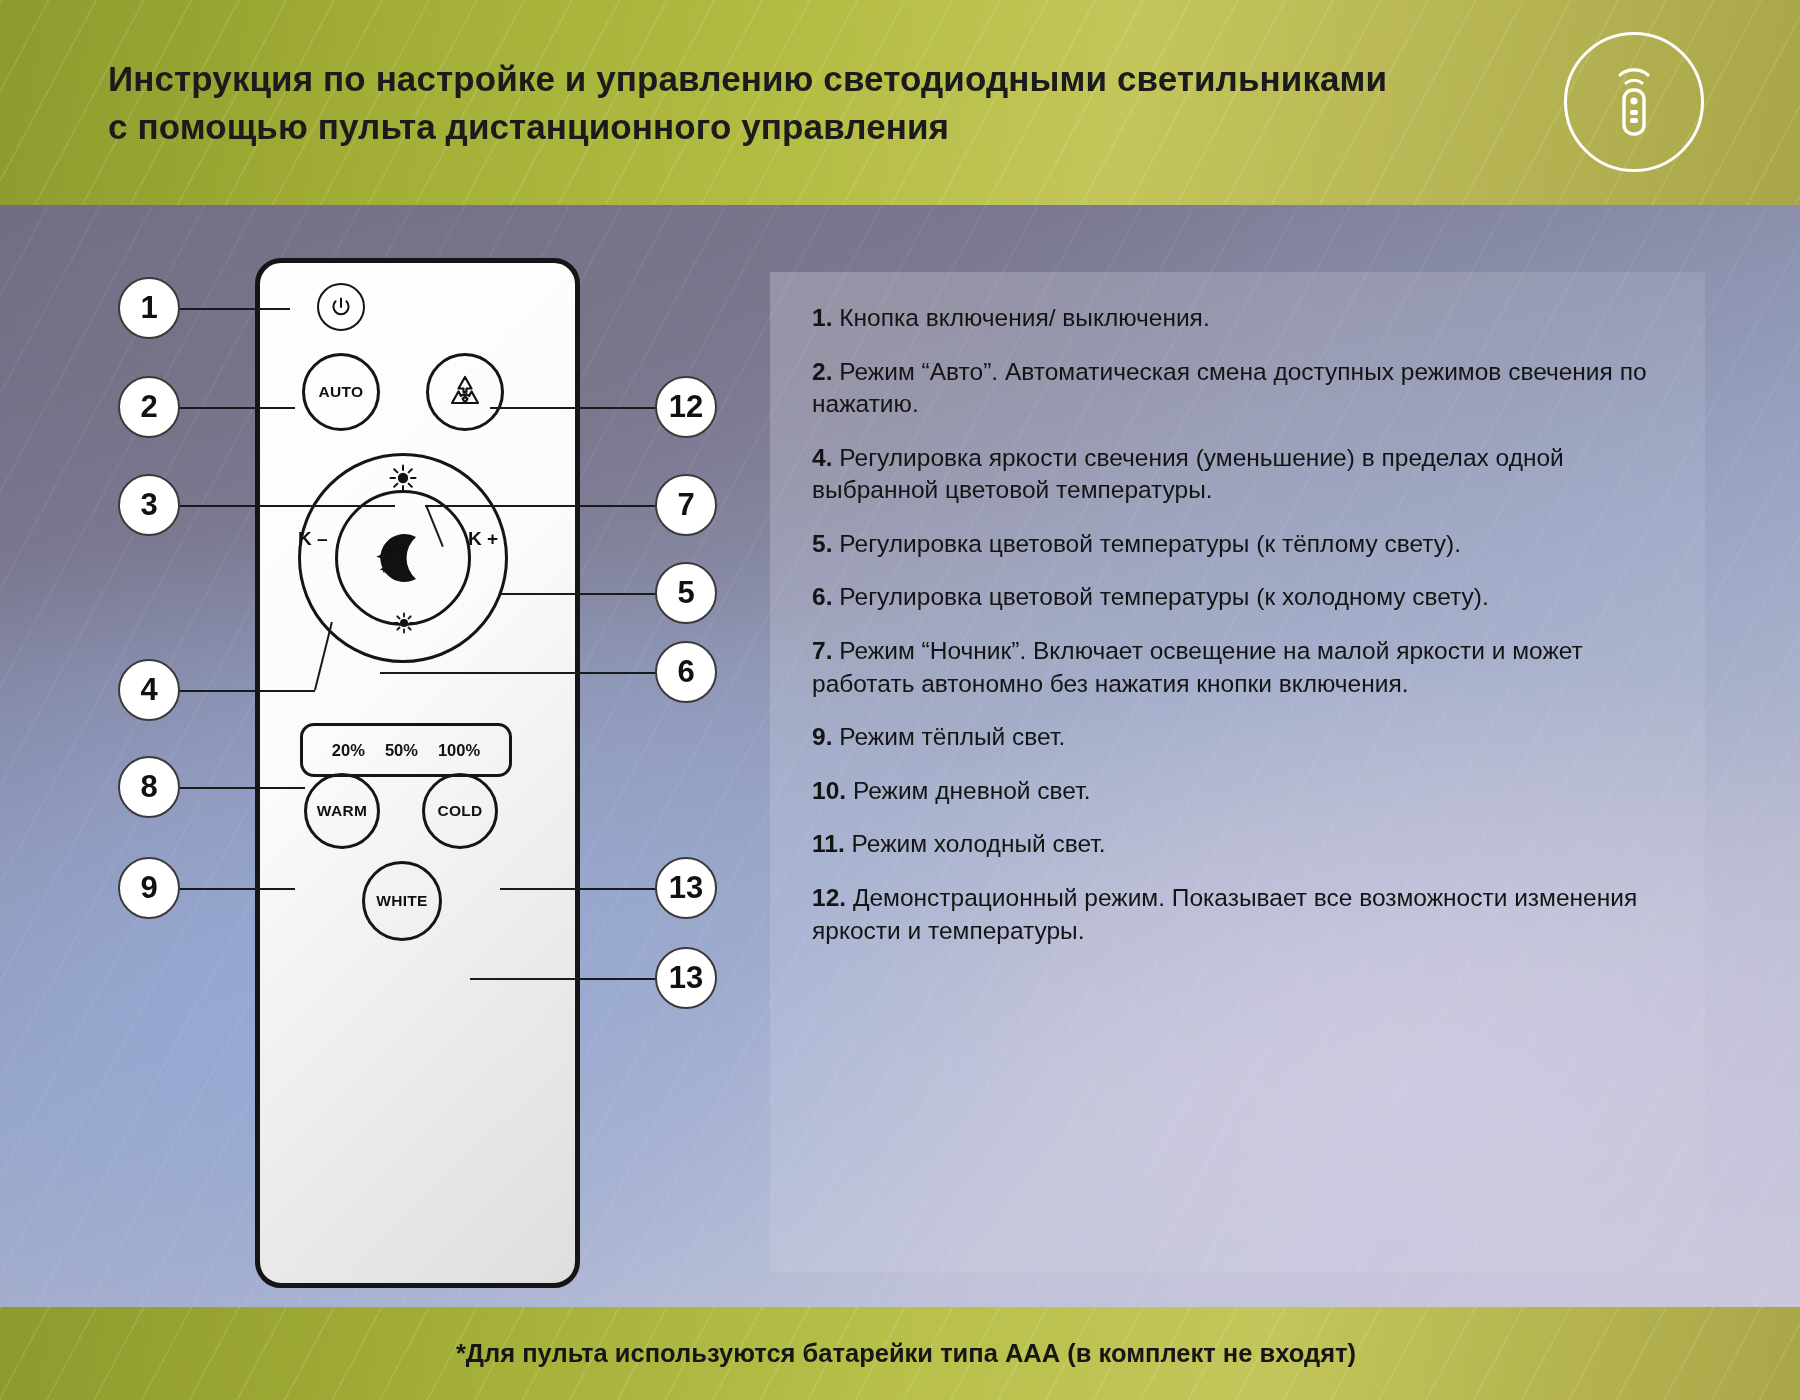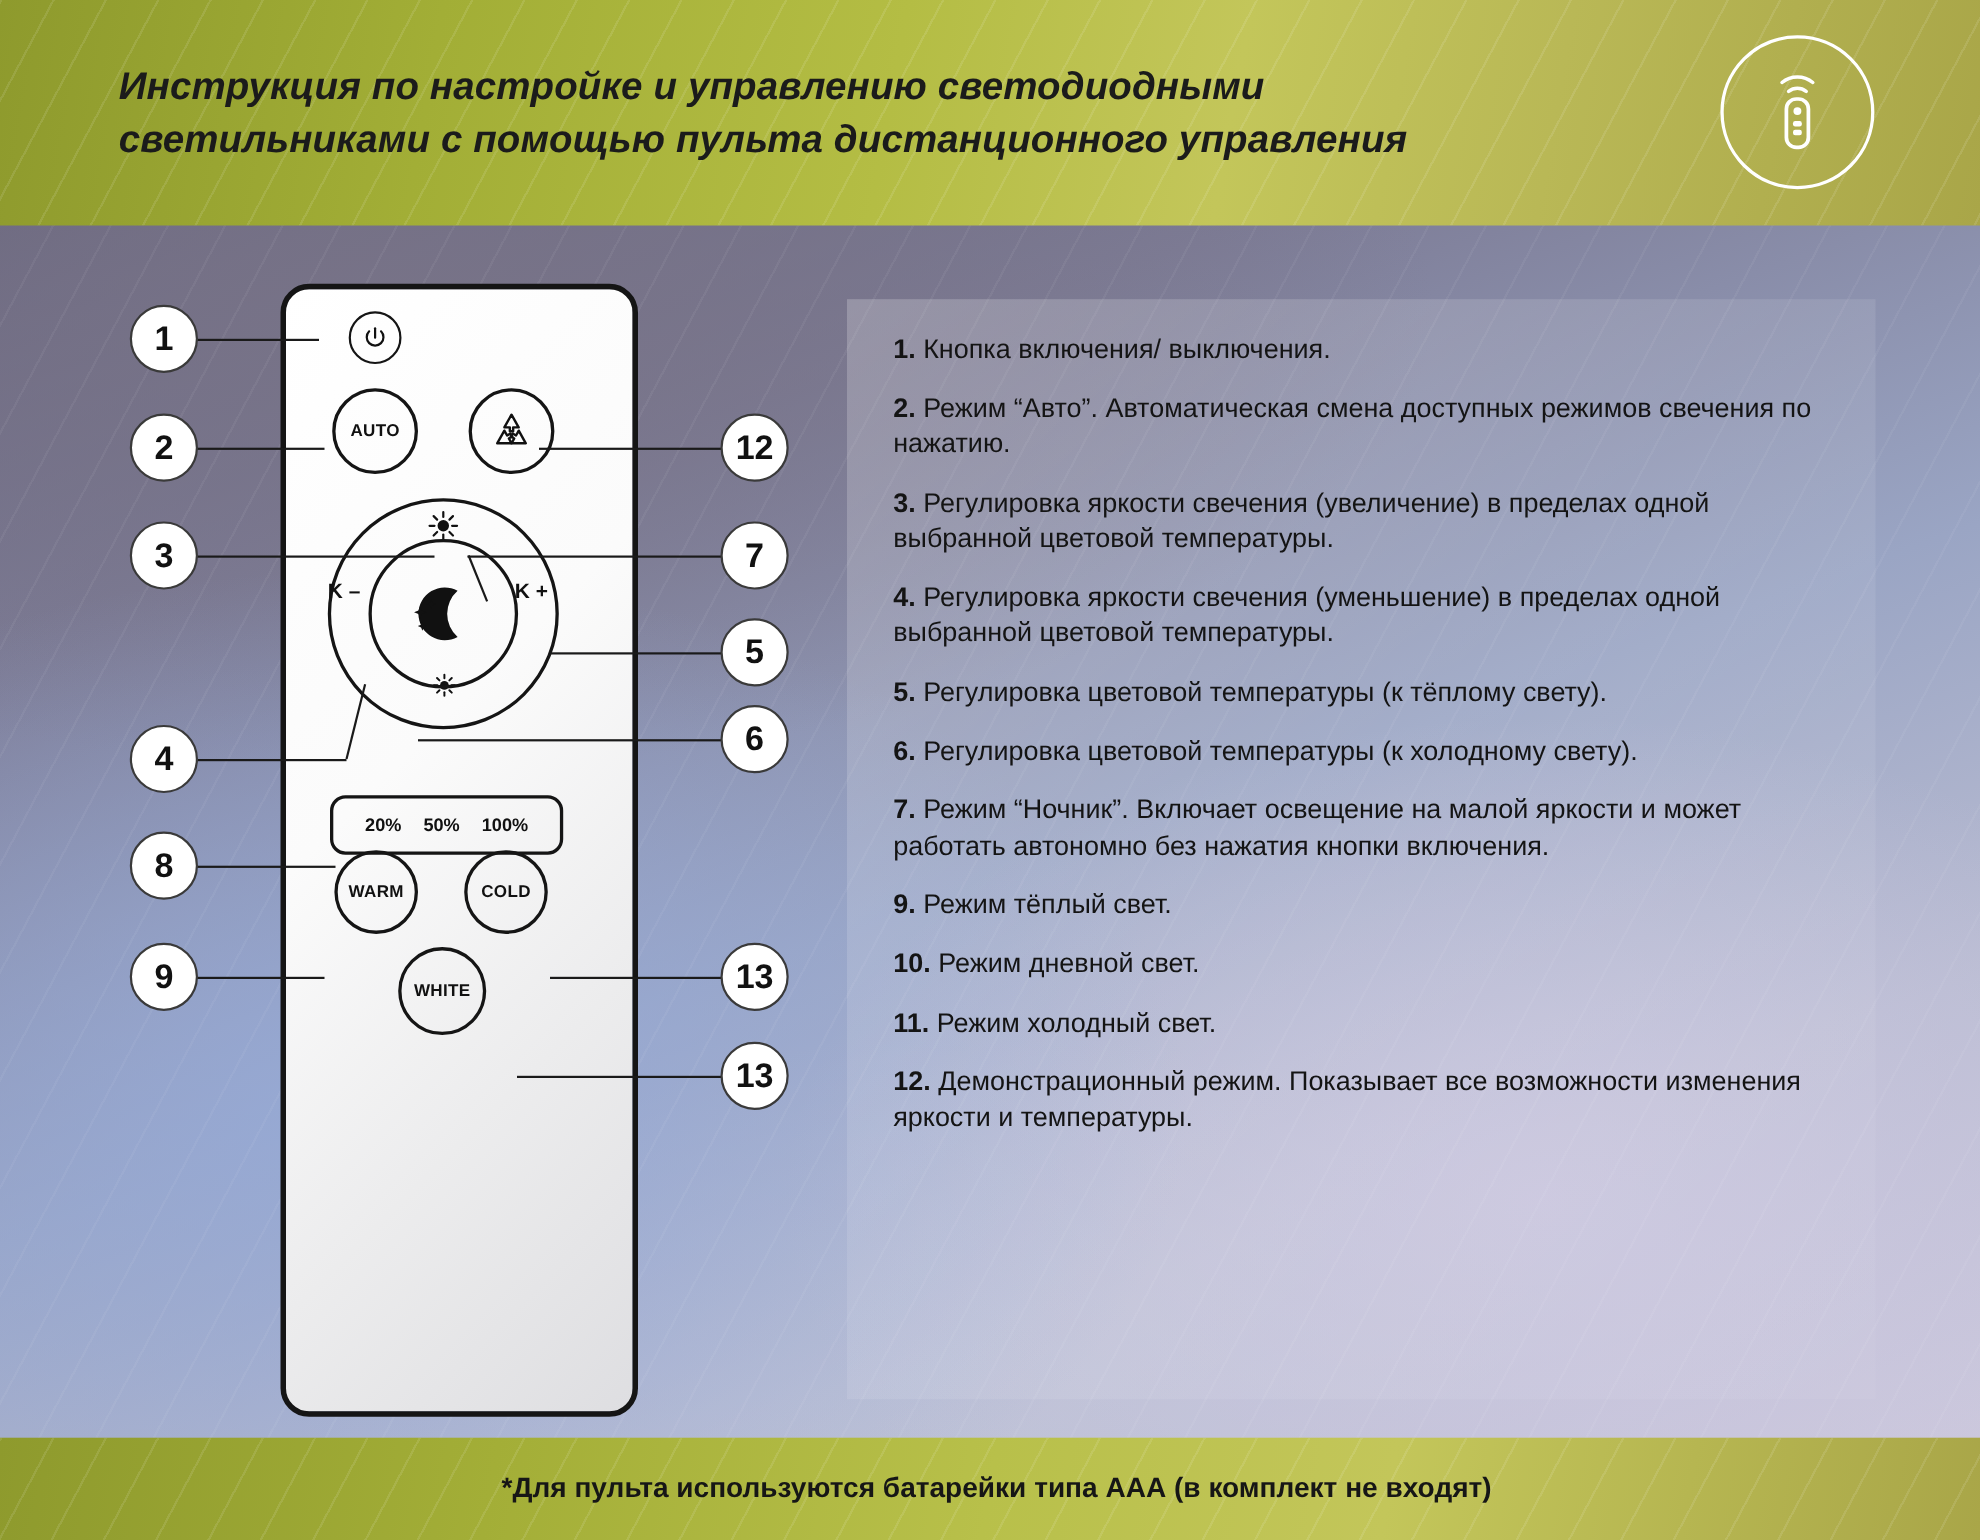--- a/index.html
+++ b/index.html
@@ -35,21 +35,20 @@
     overflow: hidden;
   }
   #header-lines {
     position: absolute; inset: 0;
     background-image: repeating-linear-gradient(118deg, rgba(255,255,255,0.10) 0 2px, rgba(255,255,255,0) 2px 42px);
   }
   #header-title {
     position: absolute; left: 108px; top: 55px; width: 1300px;
     color: #1b1b1b; font-size: 35px; font-weight: bold; line-height: 1.38;
     letter-spacing: 0.1px;
-    font-style: italic;
   }
   #header-logo {
     position: absolute; right: 96px; top: 32px;
     width: 140px; height: 140px; border-radius: 50%;
     border: 3px solid #ffffff;
     display: flex; align-items: center; justify-content: center;
   }
 
   
   #footer {
@@ -269,21 +268,20 @@
 <div class="callout" style="left:655px; top:474px;">7</div>
 <div class="callout" style="left:655px; top:562px;">5</div>
 <div class="callout" style="left:655px; top:641px;">6</div>
 <div class="callout" style="left:655px; top:857px;">13</div>
 <div class="callout" style="left:655px; top:947px;">13</div>
 
 <div id="panel">
   <div id="list">
     <div class="item"><b>1.</b> <span>Кнопка включения/ выключения.</span></div>
     <div class="item"><b>2.</b> <span>Режим “Авто”. Автоматическая смена доступных режимов свечения по нажатию.</span></div>
-    <div class="item"><b>3.</b> <span>Регулировка яркости свечения (увеличение) в пределах одной выбранной цветовой температуры.</span></div>
     <div class="item"><b>4.</b> <span>Регулировка яркости свечения (уменьшение) в пределах одной выбранной цветовой температуры.</span></div>
     <div class="item"><b>5.</b> <span>Регулировка цветовой температуры (к тёплому свету).</span></div>
     <div class="item"><b>6.</b> <span>Регулировка цветовой температуры (к холодному свету).</span></div>
     <div class="item"><b>7.</b> <span>Режим “Ночник”. Включает освещение на малой яркости и может работать автономно без нажатия кнопки включения.</span></div>
     <div class="item"><b>9.</b> <span>Режим тёплый свет.</span></div>
     <div class="item"><b>10.</b> <span>Режим дневной свет.</span></div>
     <div class="item"><b>11.</b> <span>Режим холодный свет.</span></div>
     <div class="item"><b>12.</b> <span>Демонстрационный режим. Показывает все возможности изменения яркости и температуры.</span></div>
   </div>
 </div>

